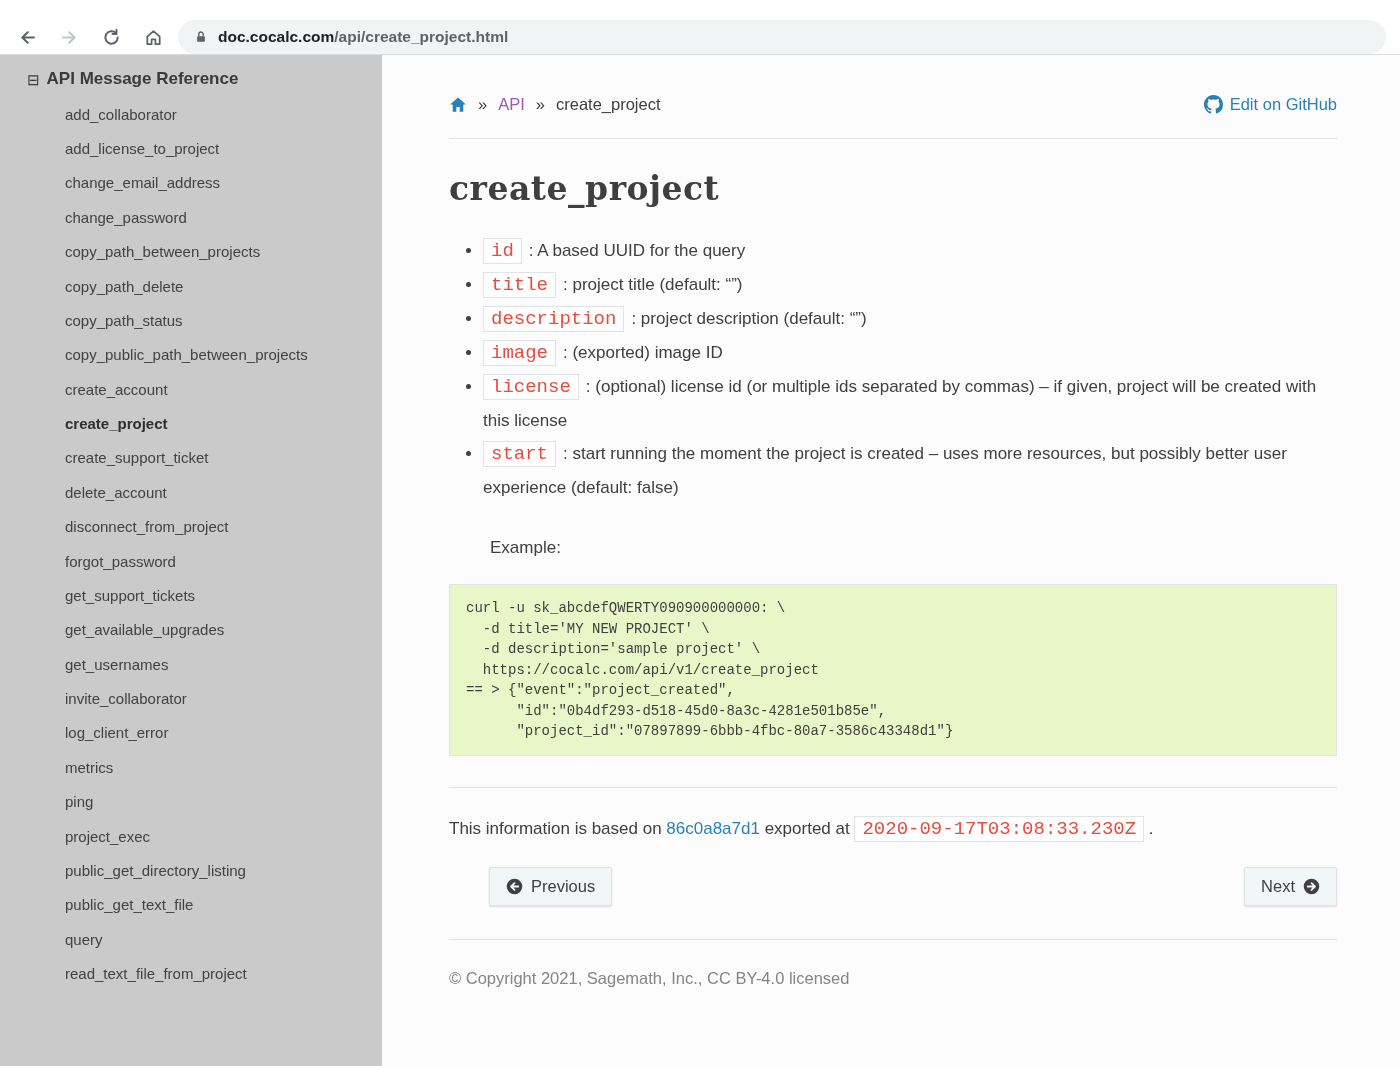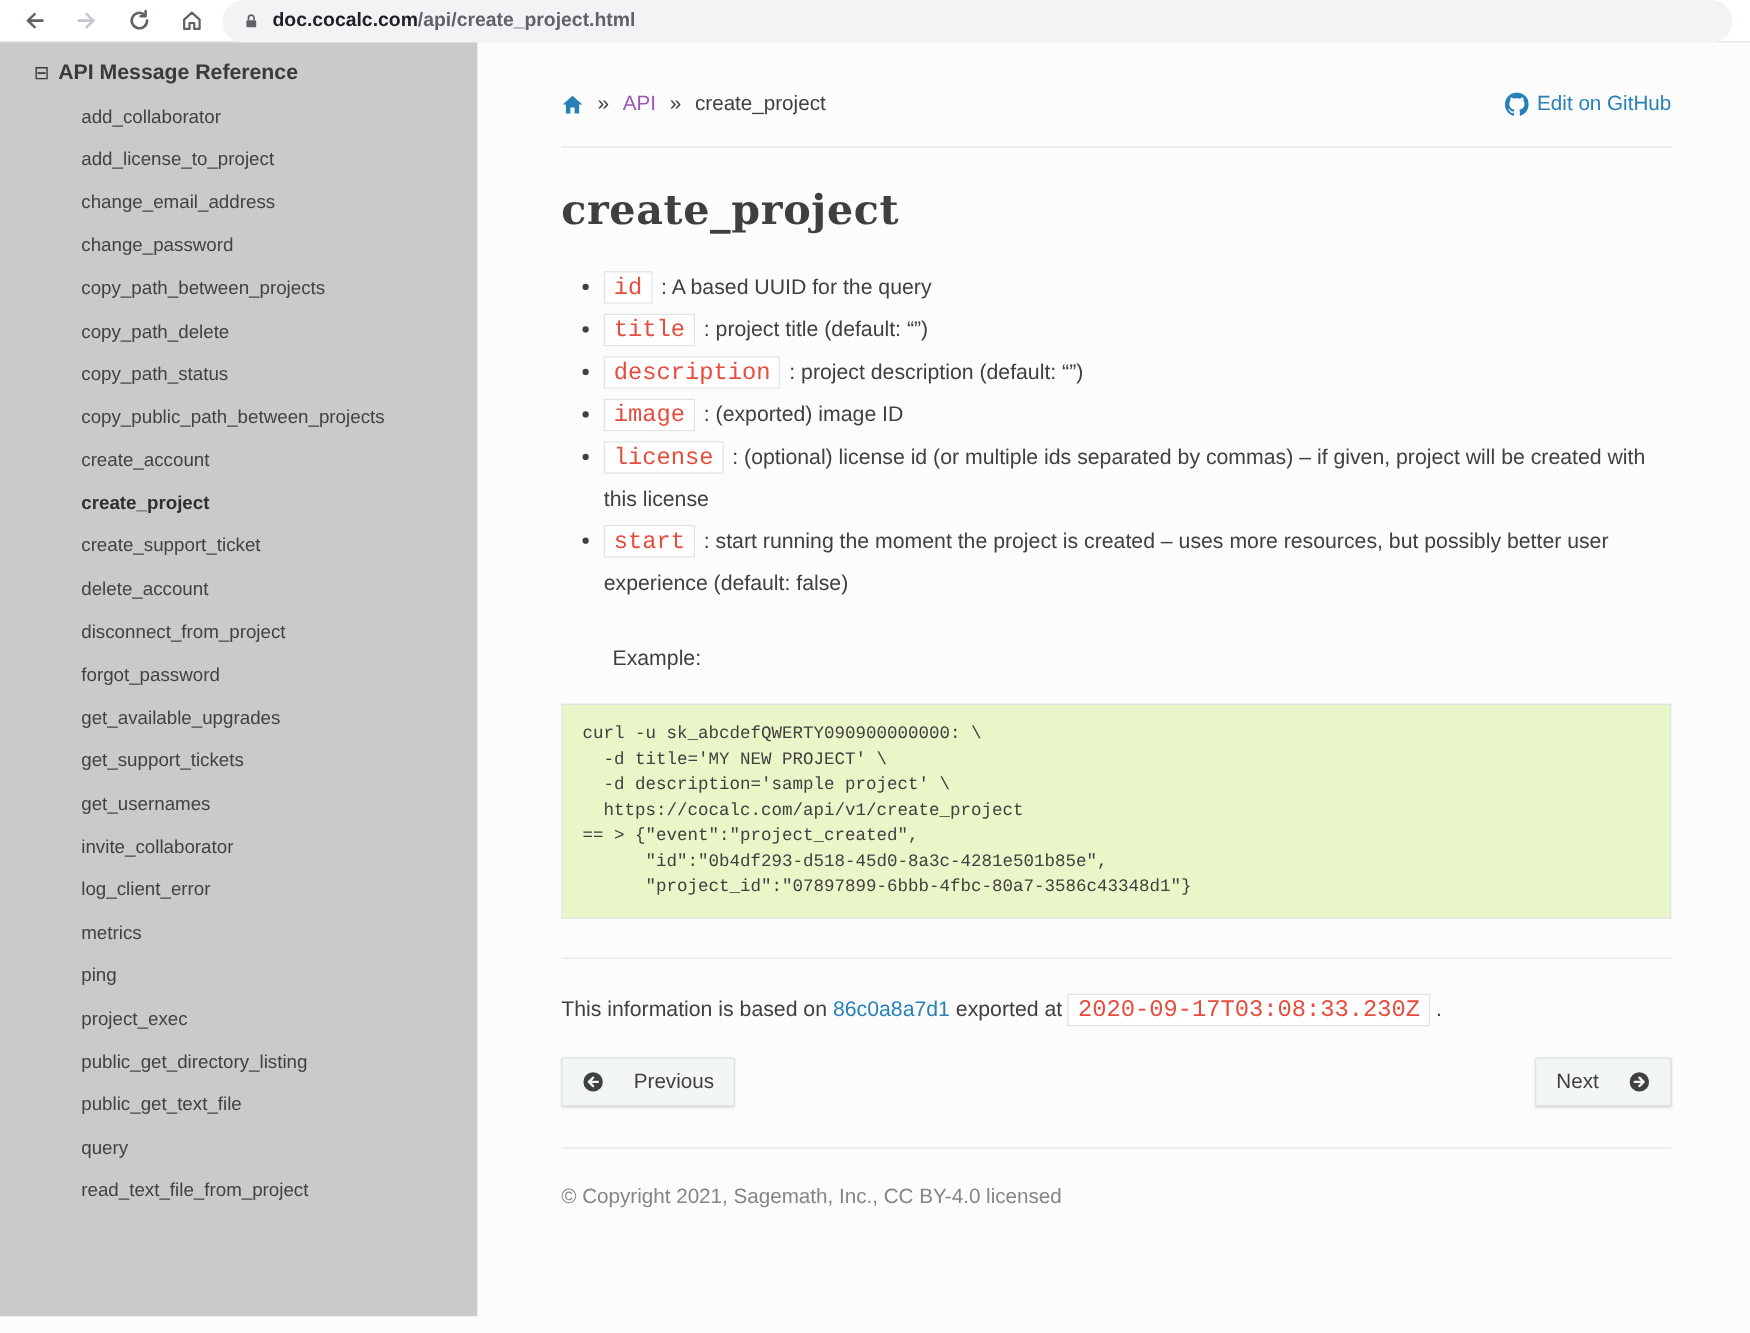--- a/index.html
+++ b/index.html
@@ -1,21 +1,21 @@
 <!DOCTYPE html>
 <html><head>
 <meta charset="utf-8">
 <style>
   * { box-sizing: border-box; margin: 0; padding: 0; }
   html,body { width:1400px; height:1066px; overflow:hidden; }
   body { font-family:"Liberation Sans", sans-serif; background:#fcfcfc; color:#404040; }
 
   
-  .chrome { height:34px; background:#ffffff; border-bottom:1px solid #dadce0;
-            display:flex; align-items:center; padding:0 14px 0 10px; gap:8px; }
+  .chrome { height:55px; background:#ffffff; border-bottom:1px solid #dadce0;
+            display:flex; align-items:flex-end; padding:0 14px 0 10px; gap:8px; }
   .chrome-btn { width:34px; height:34px; display:flex; align-items:center; justify-content:center;
                 border-radius:50%; flex:0 0 auto; cursor:pointer; }
   .omnibox { flex:1; height:34px; background:#f1f3f4; border-radius:17px;
              display:flex; align-items:center; padding:0 16px; gap:10px; min-width:0; }
   .omnibox .url { font-size:15.5px; white-space:nowrap; overflow:hidden; }
   .url-host { color:#202124; font-weight:700; }
   .url-path { color:#5f6368; font-weight:700; }
 
   
   .app { display:flex; height:1019px; }
@@ -52,24 +52,24 @@
   pre.codeblock { margin-top:26px; background:#e9f6c8; border:1px solid #e1e4e5;
                   font-family:"Liberation Mono", monospace; font-size:14px; line-height:20.5px;
                   color:#3f3f3f; padding:13px 16px; white-space:pre; overflow:hidden; }
 
   hr.rule2 { border:none; border-top:1px solid #e1e4e5; margin-top:31px; }
 
   .info-line { font-size:17px; margin-top:30px; }
   .info-line a { color:#2980b9; text-decoration:none; cursor:pointer; }
 
   .navrow { display:flex; justify-content:space-between; align-items:center; margin-top:27px; }
-  .btn { display:inline-flex; align-items:center; gap:24px; background:#f3f6f6; color:#404040;
+  .btn { display:inline-flex; align-items:center; gap:8px; background:#f3f6f6; color:#404040;
          border:1px solid #e0e3e3; border-radius:2px; padding:9px 16px; font-size:16.5px;
          font-family:"Liberation Sans", sans-serif; cursor:pointer;
-         box-shadow:0 1px 2px rgba(0,0,0,0.12); }
+         box-shadow:0 1px 2px rgba(0,0,0,0.12);margin-left:40px; }
   .btn svg { display:block; }
 
   hr.rule3 { border:none; border-top:1px solid #e1e4e5; margin-top:33px; }
   .copyright { color:#858585; font-size:16.5px; margin-top:29px; }
 
   .icon { display:block; }
 </style>
 </head>
 <body>
 
@@ -120,22 +120,22 @@
         <li>copy_path_between_projects</li>
         <li>copy_path_delete</li>
         <li>copy_path_status</li>
         <li>copy_public_path_between_projects</li>
         <li>create_account</li>
         <li class="current">create_project</li>
         <li>create_support_ticket</li>
         <li>delete_account</li>
         <li>disconnect_from_project</li>
         <li>forgot_password</li>
+        <li>get_support_tickets</li>
         <li>get_available_upgrades</li>
-        <li>get_support_tickets</li>
         <li>get_usernames</li>
         <li>invite_collaborator</li>
         <li>log_client_error</li>
         <li>metrics</li>
         <li>ping</li>
         <li>project_exec</li>
         <li>public_get_directory_listing</li>
         <li>public_get_text_file</li>
         <li>query</li>
         <li>read_text_file_from_project</li>

